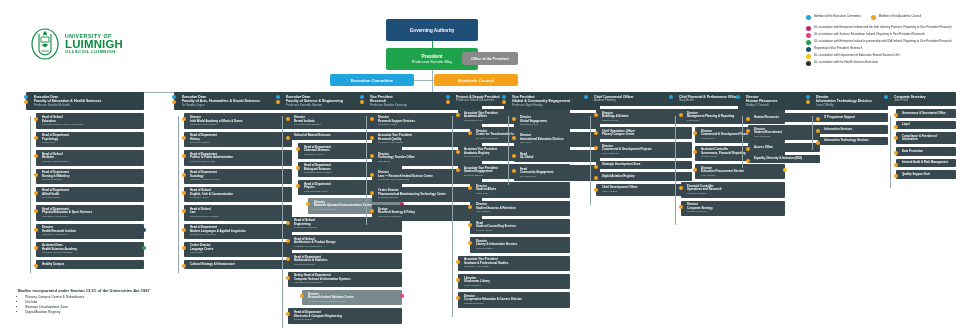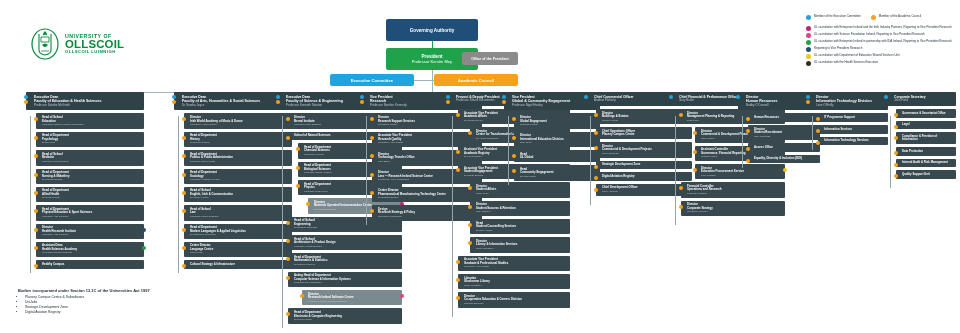--- a/index.html
+++ b/index.html
@@ -81,21 +81,21 @@
     <svg class="logo-mark" viewBox="0 0 60 64">
       <ellipse cx="30" cy="32" rx="26" ry="30" fill="none" stroke="#0a8a3f" stroke-width="2.4"></ellipse>
       <path d="M18 12 L18 44 Q18 52 30 54 Q42 52 42 44 L42 12" fill="none" stroke="#0a8a3f" stroke-width="2.2"></path>
       <path d="M22 18 h16 v10 h-16 z" fill="none" stroke="#0a8a3f" stroke-width="1.8"></path>
       <path d="M24 34 q6 -6 12 0 q-6 8 -12 0 z" fill="#0a8a3f"></path>
       <path d="M30 6 q5 4 4 9 q-4 -3 -8 0 q-1 -5 4 -9 z" fill="#0a8a3f"></path>
       <line x1="22" y1="46" x2="38" y2="46" stroke="#0a8a3f" stroke-width="1.6"></line>
     </svg>
     <div class="logo-text">
       <div class="logo-l1">UNIVERSITY OF</div>
-      <div class="logo-l2">OLLSCOIL</div>
+      <div class="logo-l2">LUIMNIGH</div>
       <div class="logo-l3">OLLSCOIL LUIMNIGH</div>
     </div>
   </div>
 
   <div class="ln lnv ln-g" style="left:432px;top:41px;height:7px;"></div>
   <div class="ln lnv" style="left:432px;top:70px;height:10px;"></div>
   <div class="ln lnh" style="left:414px;top:80px;width:36px;"></div>
   <div class="ln lnh" style="left:478px;top:59px;width:14px;background:#1ea34a;"></div>
   <div class="ln lnv" style="left:432px;top:80px;height:12px;"></div>
   <div class="ln lnh" style="left:28px;top:92px;width:900px;"></div>

